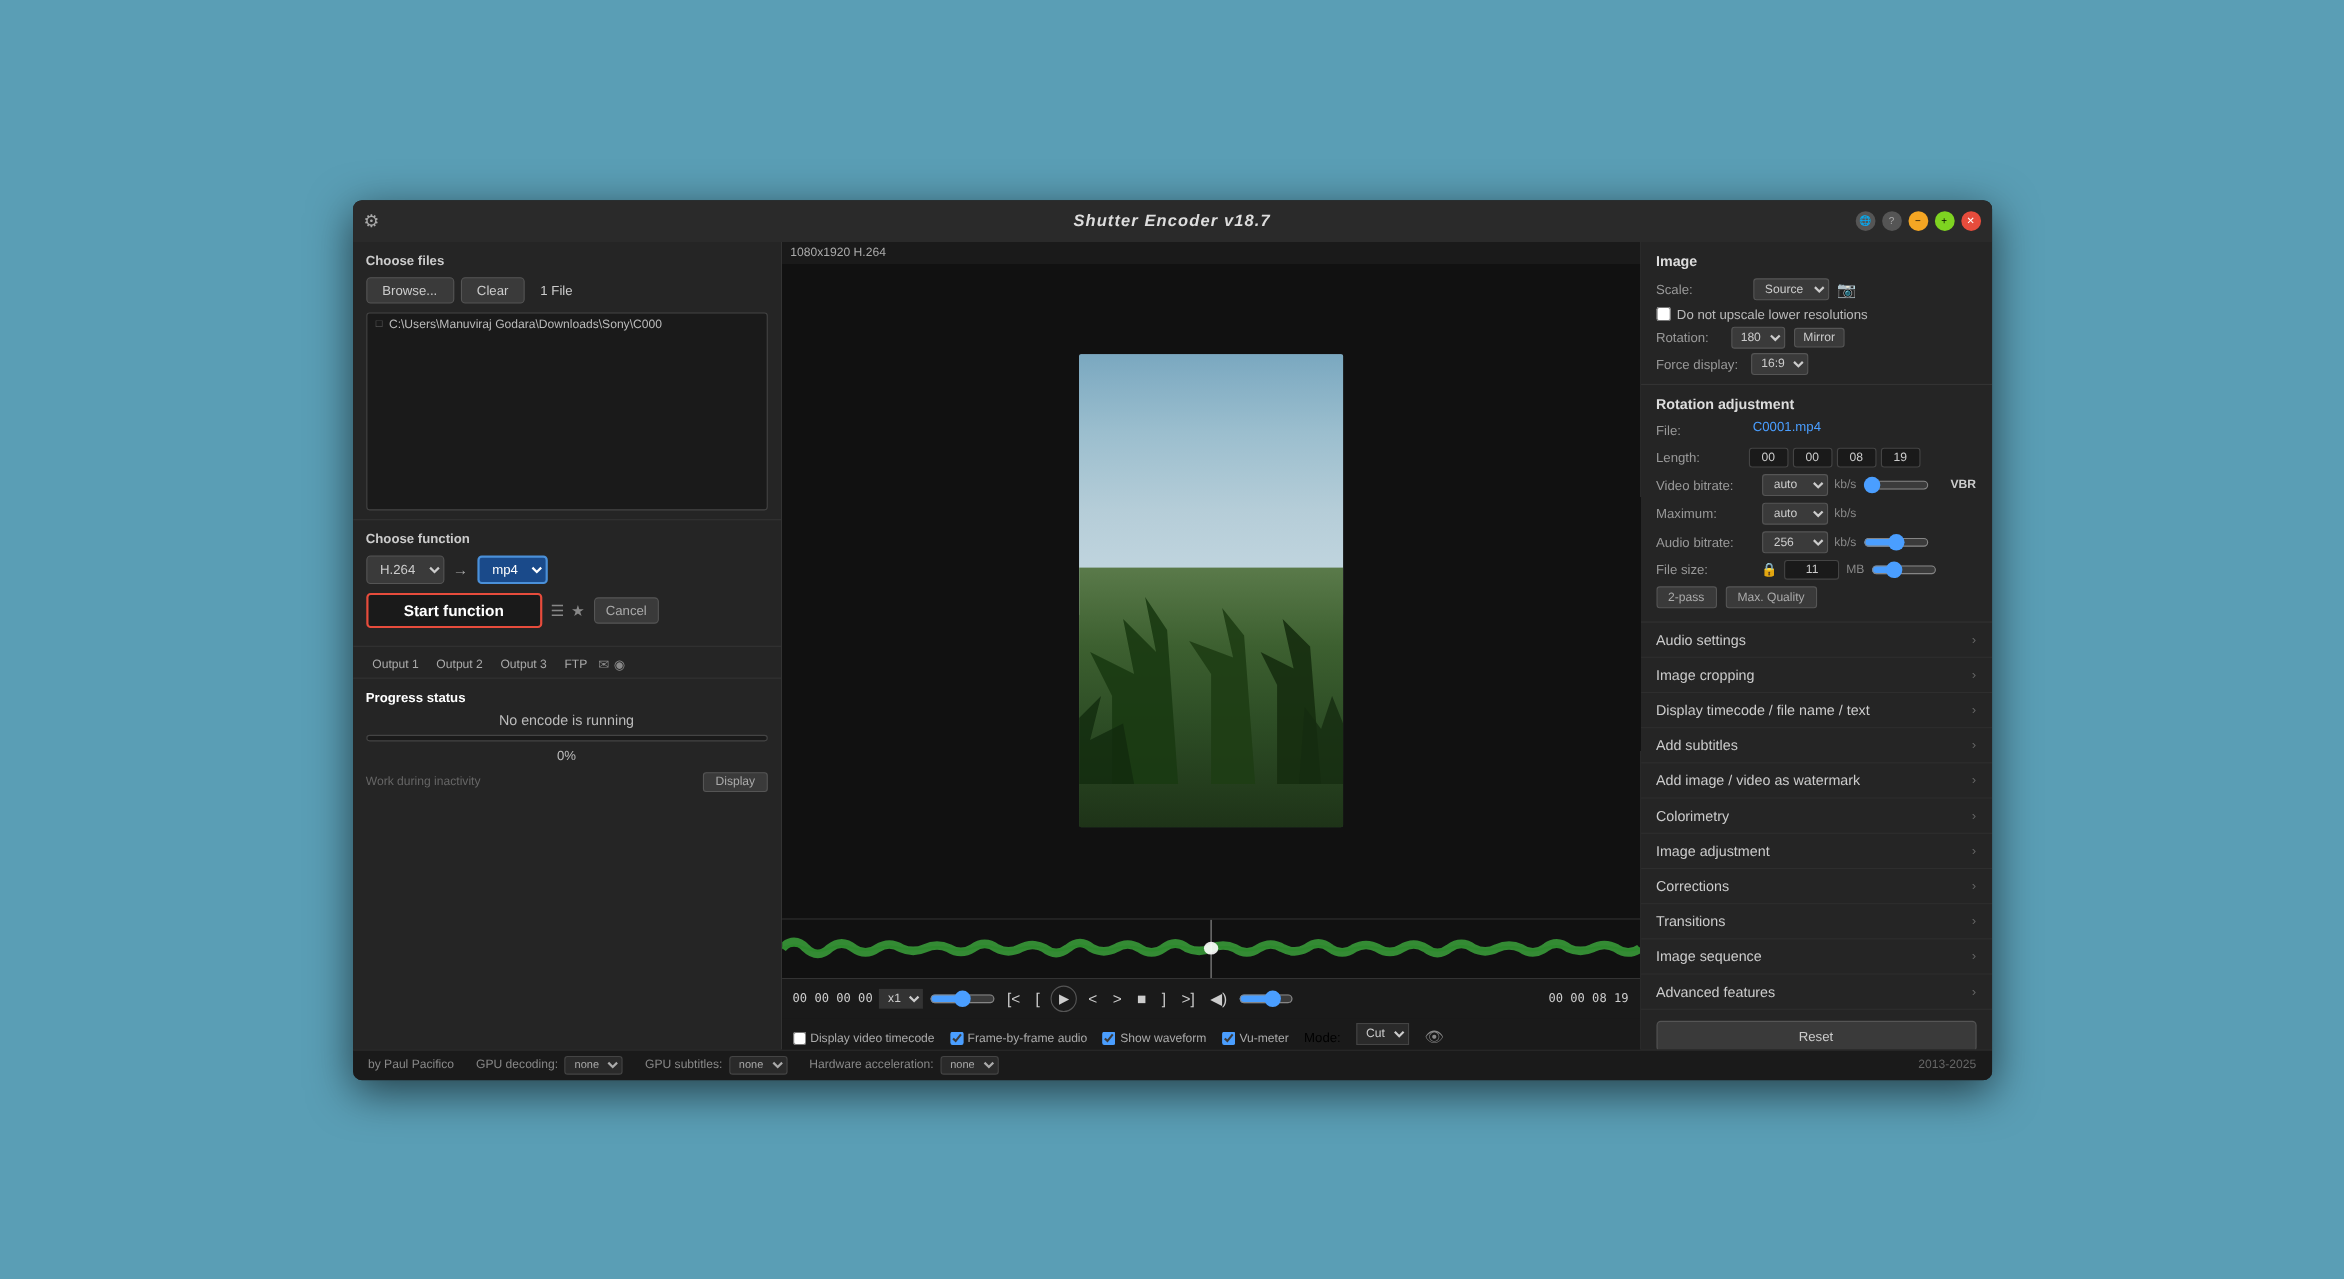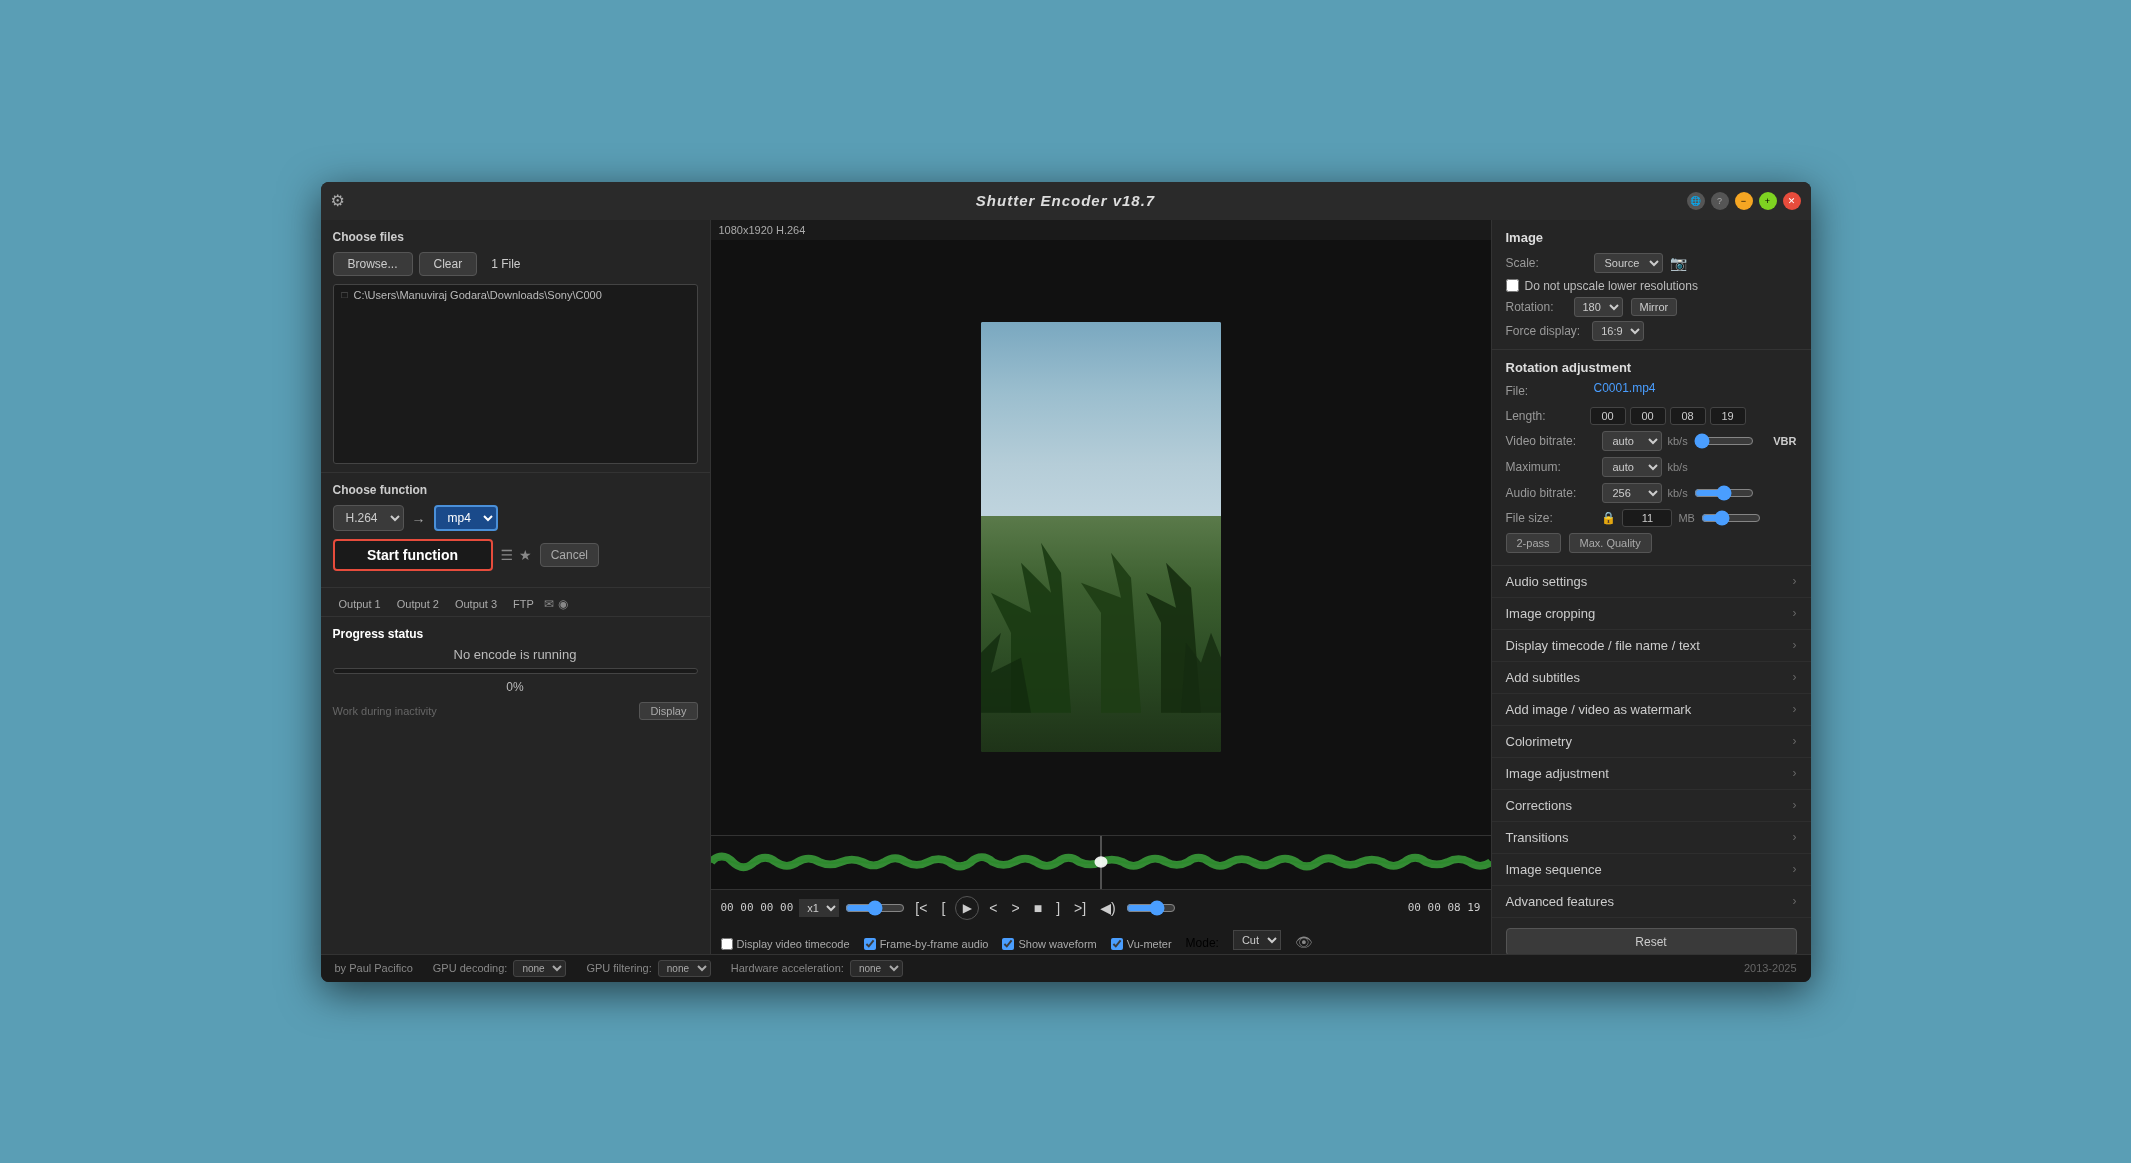--- a/index.html
+++ b/index.html
@@ -1024,21 +1024,21 @@
 
   <div class="status-bar">
     <span class="status-left">by Paul Pacifico</span>
     <div class="status-item">
       <span>GPU decoding:</span>
       <select class="status-select">
         <option>none</option>
       </select>
     </div>
     <div class="status-item">
-      <span>GPU filtering:</span>
+      <span>GPU subtitles:</span>
       <select class="status-select">
         <option>none</option>
       </select>
     </div>
     <div class="status-item">
       <span>Hardware acceleration:</span>
       <select class="status-select">
         <option>none</option>
       </select>
     </div>

